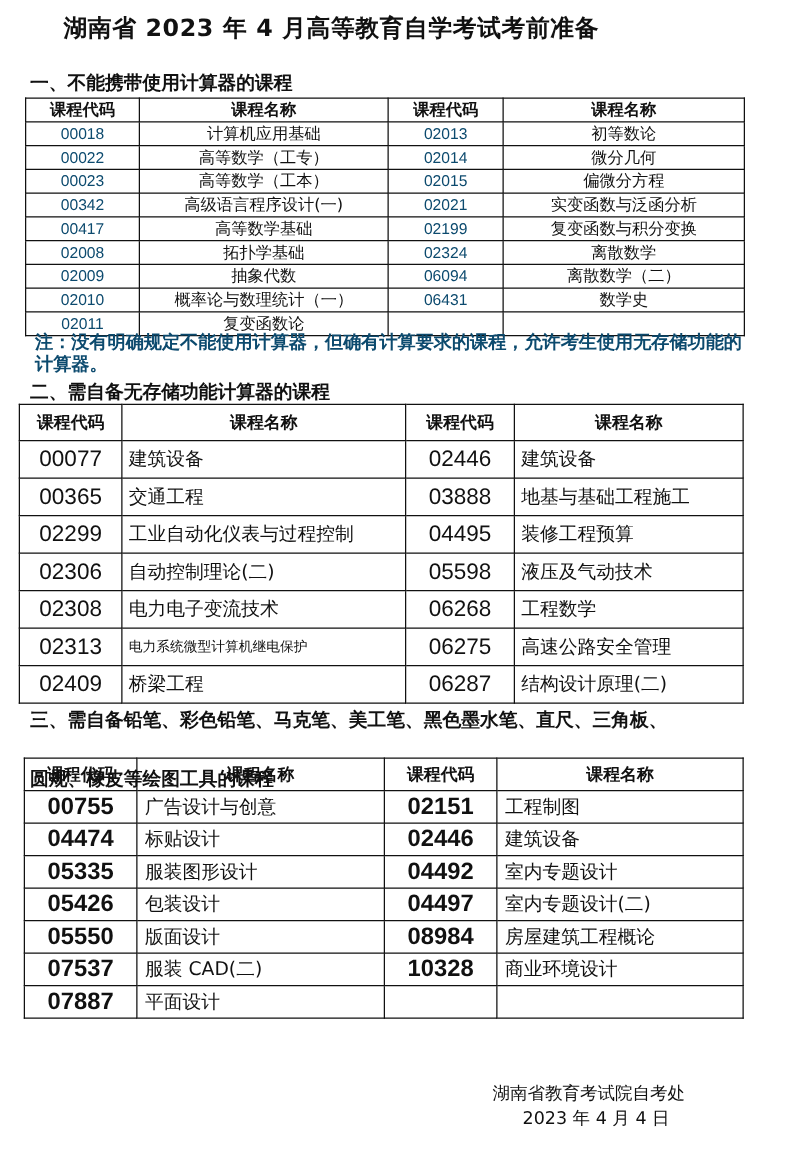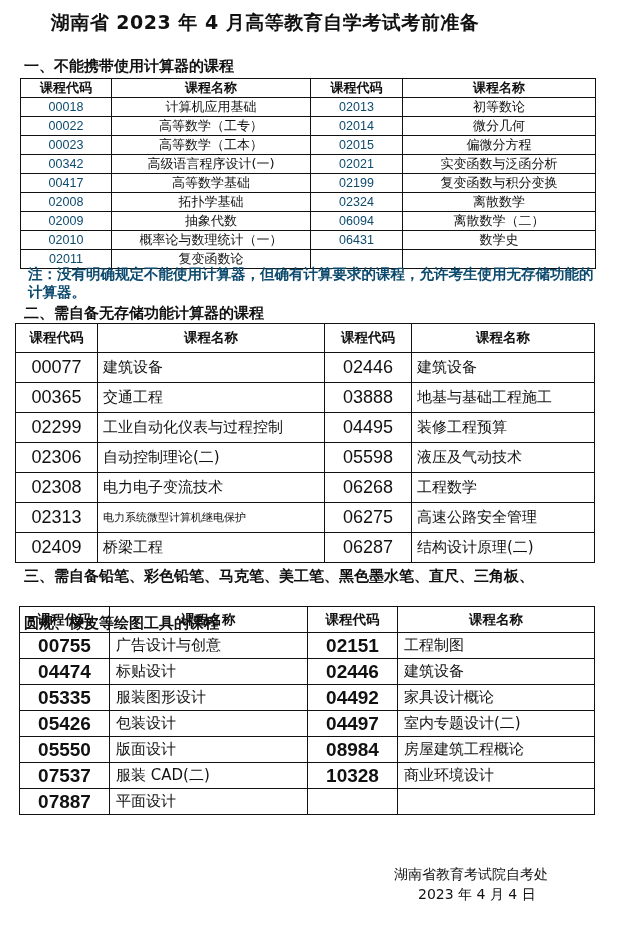--- a/index.html
+++ b/index.html
@@ -202,21 +202,21 @@
       <tr>
         <td class="code">04474</td>
         <td class="name">标贴设计</td>
         <td class="code">02446</td>
         <td class="name">建筑设备</td>
       </tr>
       <tr>
         <td class="code">05335</td>
         <td class="name">服装图形设计</td>
         <td class="code">04492</td>
-        <td class="name">家具设计概论</td>
+        <td class="name">室内专题设计</td>
       </tr>
       <tr>
         <td class="code">05426</td>
         <td class="name">包装设计</td>
         <td class="code">04497</td>
         <td class="name">室内专题设计(二)</td>
       </tr>
       <tr>
         <td class="code">05550</td>
         <td class="name">版面设计</td>

